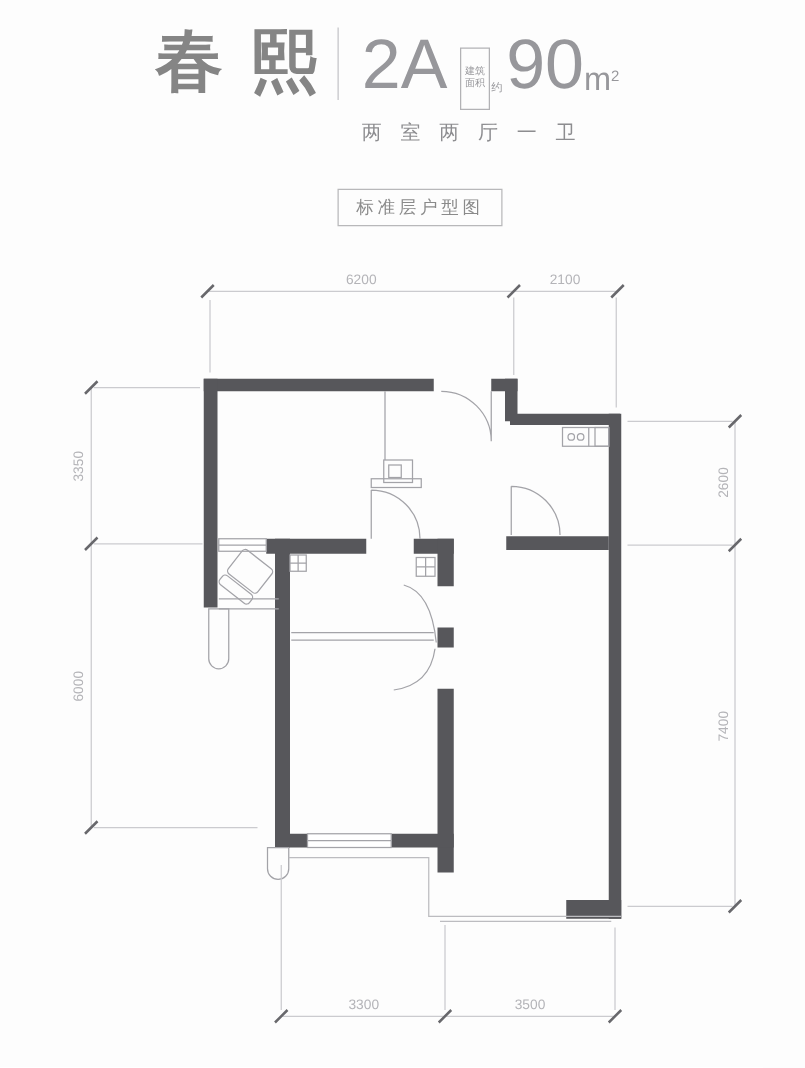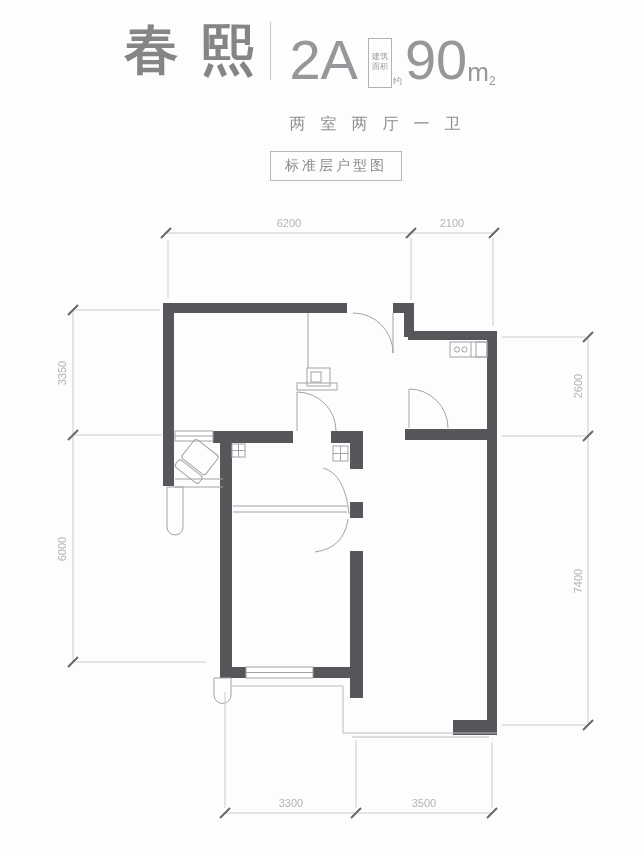--- a/index.html
+++ b/index.html
@@ -6,29 +6,29 @@
   .page{position:relative;width:644px;height:854px;background:#fdfdfd;overflow:hidden;
         font-family:"Liberation Sans",sans-serif;}
 
   
   .header{position:absolute;top:14px;left:0;width:620px;display:flex;
           justify-content:center;align-items:flex-start;}
   .brand{font-size:54px;font-weight:600;color:#858585;letter-spacing:22px;
          line-height:1.15;margin-top:4px;}
   .hdr-divider{width:1px;height:58px;background:#c4c4c7;margin:8px 4px 0 -6px;}
   .unit-block{display:flex;flex-direction:column;margin-left:14px;}
-  .row1{display:flex;align-items:flex-end;}
+  .row1{display:flex;align-items:center;}
   .unit-code{font-size:56px;font-weight:300;color:#97979b;line-height:1;}
   .area-badge{border:1px solid #b2b2b5;width:22px;height:22px;margin:24px 1px 0 10px;
               font-size:8px;line-height:10px;color:#97979b;text-align:center;padding:13px 0;}
   .approx{font-size:9px;color:#97979b;margin-top:38px;}
   .area-number{font-size:56px;font-weight:400;color:#97979b;line-height:1;margin-left:3px;}
   .area-unit{font-size:26px;font-weight:300;color:#97979b;margin-top:24px;}
   .area-sup{font-size:12px;color:#97979b;margin-top:20px;}
-  .row2{font-size:16px;color:#8d8d90;letter-spacing:15px;margin-top:26px;white-space:nowrap;}
+  .row2{font-size:16px;color:#8d8d90;letter-spacing:15px;margin-top:8px;white-space:nowrap;}
 
   
   .plan-title{position:absolute;top:151px;left:336px;transform:translateX(-50%);
               border:1px solid #b8b8ba;color:#8a8a8a;font-size:14px;letter-spacing:3px;
               padding:5px 14px;background:#fdfdfd;text-align:center;}
 
   
   svg{position:absolute;top:0;left:0;}
   .wall{fill:#57575b;stroke:none;}
   .thin{stroke:#a3a3a8;stroke-width:1;fill:none;}

